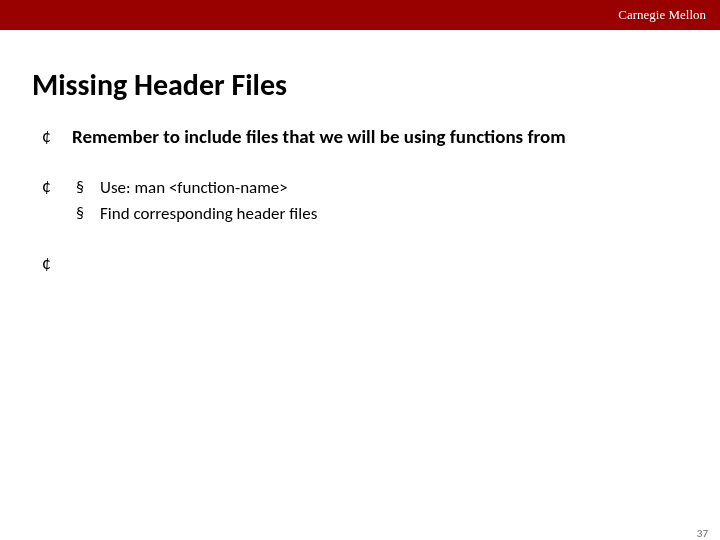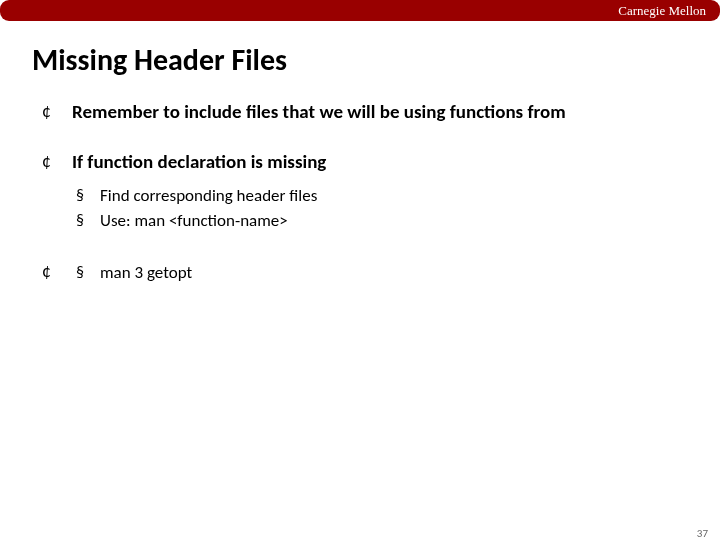--- a/index.html
+++ b/index.html
@@ -6,38 +6,37 @@
   body {
     width: 720px;
     height: 540px;
     font-family: Calibri, "Segoe UI", Arial, sans-serif;
     background: #fff;
     position: relative;
     overflow: hidden;
   }
   .header-bar {
     width: 100%;
-    height: 21px;
+    height: 30px;
     background: #990000;
     display: flex;
     justify-content: flex-end;
     align-items: center;
     padding-right: 14px;
-    border-radius: 9px;
   }
   .header-bar span {
     color: #fff;
     font-family: "Times New Roman", serif;
     font-size: 13px;
   }
   .title {
     font-size: 30px;
     font-weight: 700;
     color: #000;
-    margin: 20px 0 22px 32px;
+    margin: 36px 0 22px 32px;
   }
   .content {
     padding: 0 60px 0 42px;
   }
   ul.outer {
     list-style: none;
   }
   ul.outer > li {
     position: relative;
     padding-left: 30px;
@@ -89,27 +88,23 @@
 </div>
 
 <h1 class="title">Missing Header Files</h1>
 
 <div class="content">
   <ul class="outer">
     <li>
       <span>Remember to include files that we will be using functions from</span>
     </li>
     <li>
-      <span>If function declaration is missing</span>
       <ul class="inner">
+        <li>Use: man &lt;function-name&gt;</li>
         <li>Find corresponding header files</li>
-        <li>Use: man &lt;function-name&gt;</li>
       </ul>
     </li>
     <li>
-      <ul class="inner">
-        <li>man 3 getopt</li>
-      </ul>
     </li>
   </ul>
 </div>
 
 <div class="page-num">37</div>
 
 </body></html>

